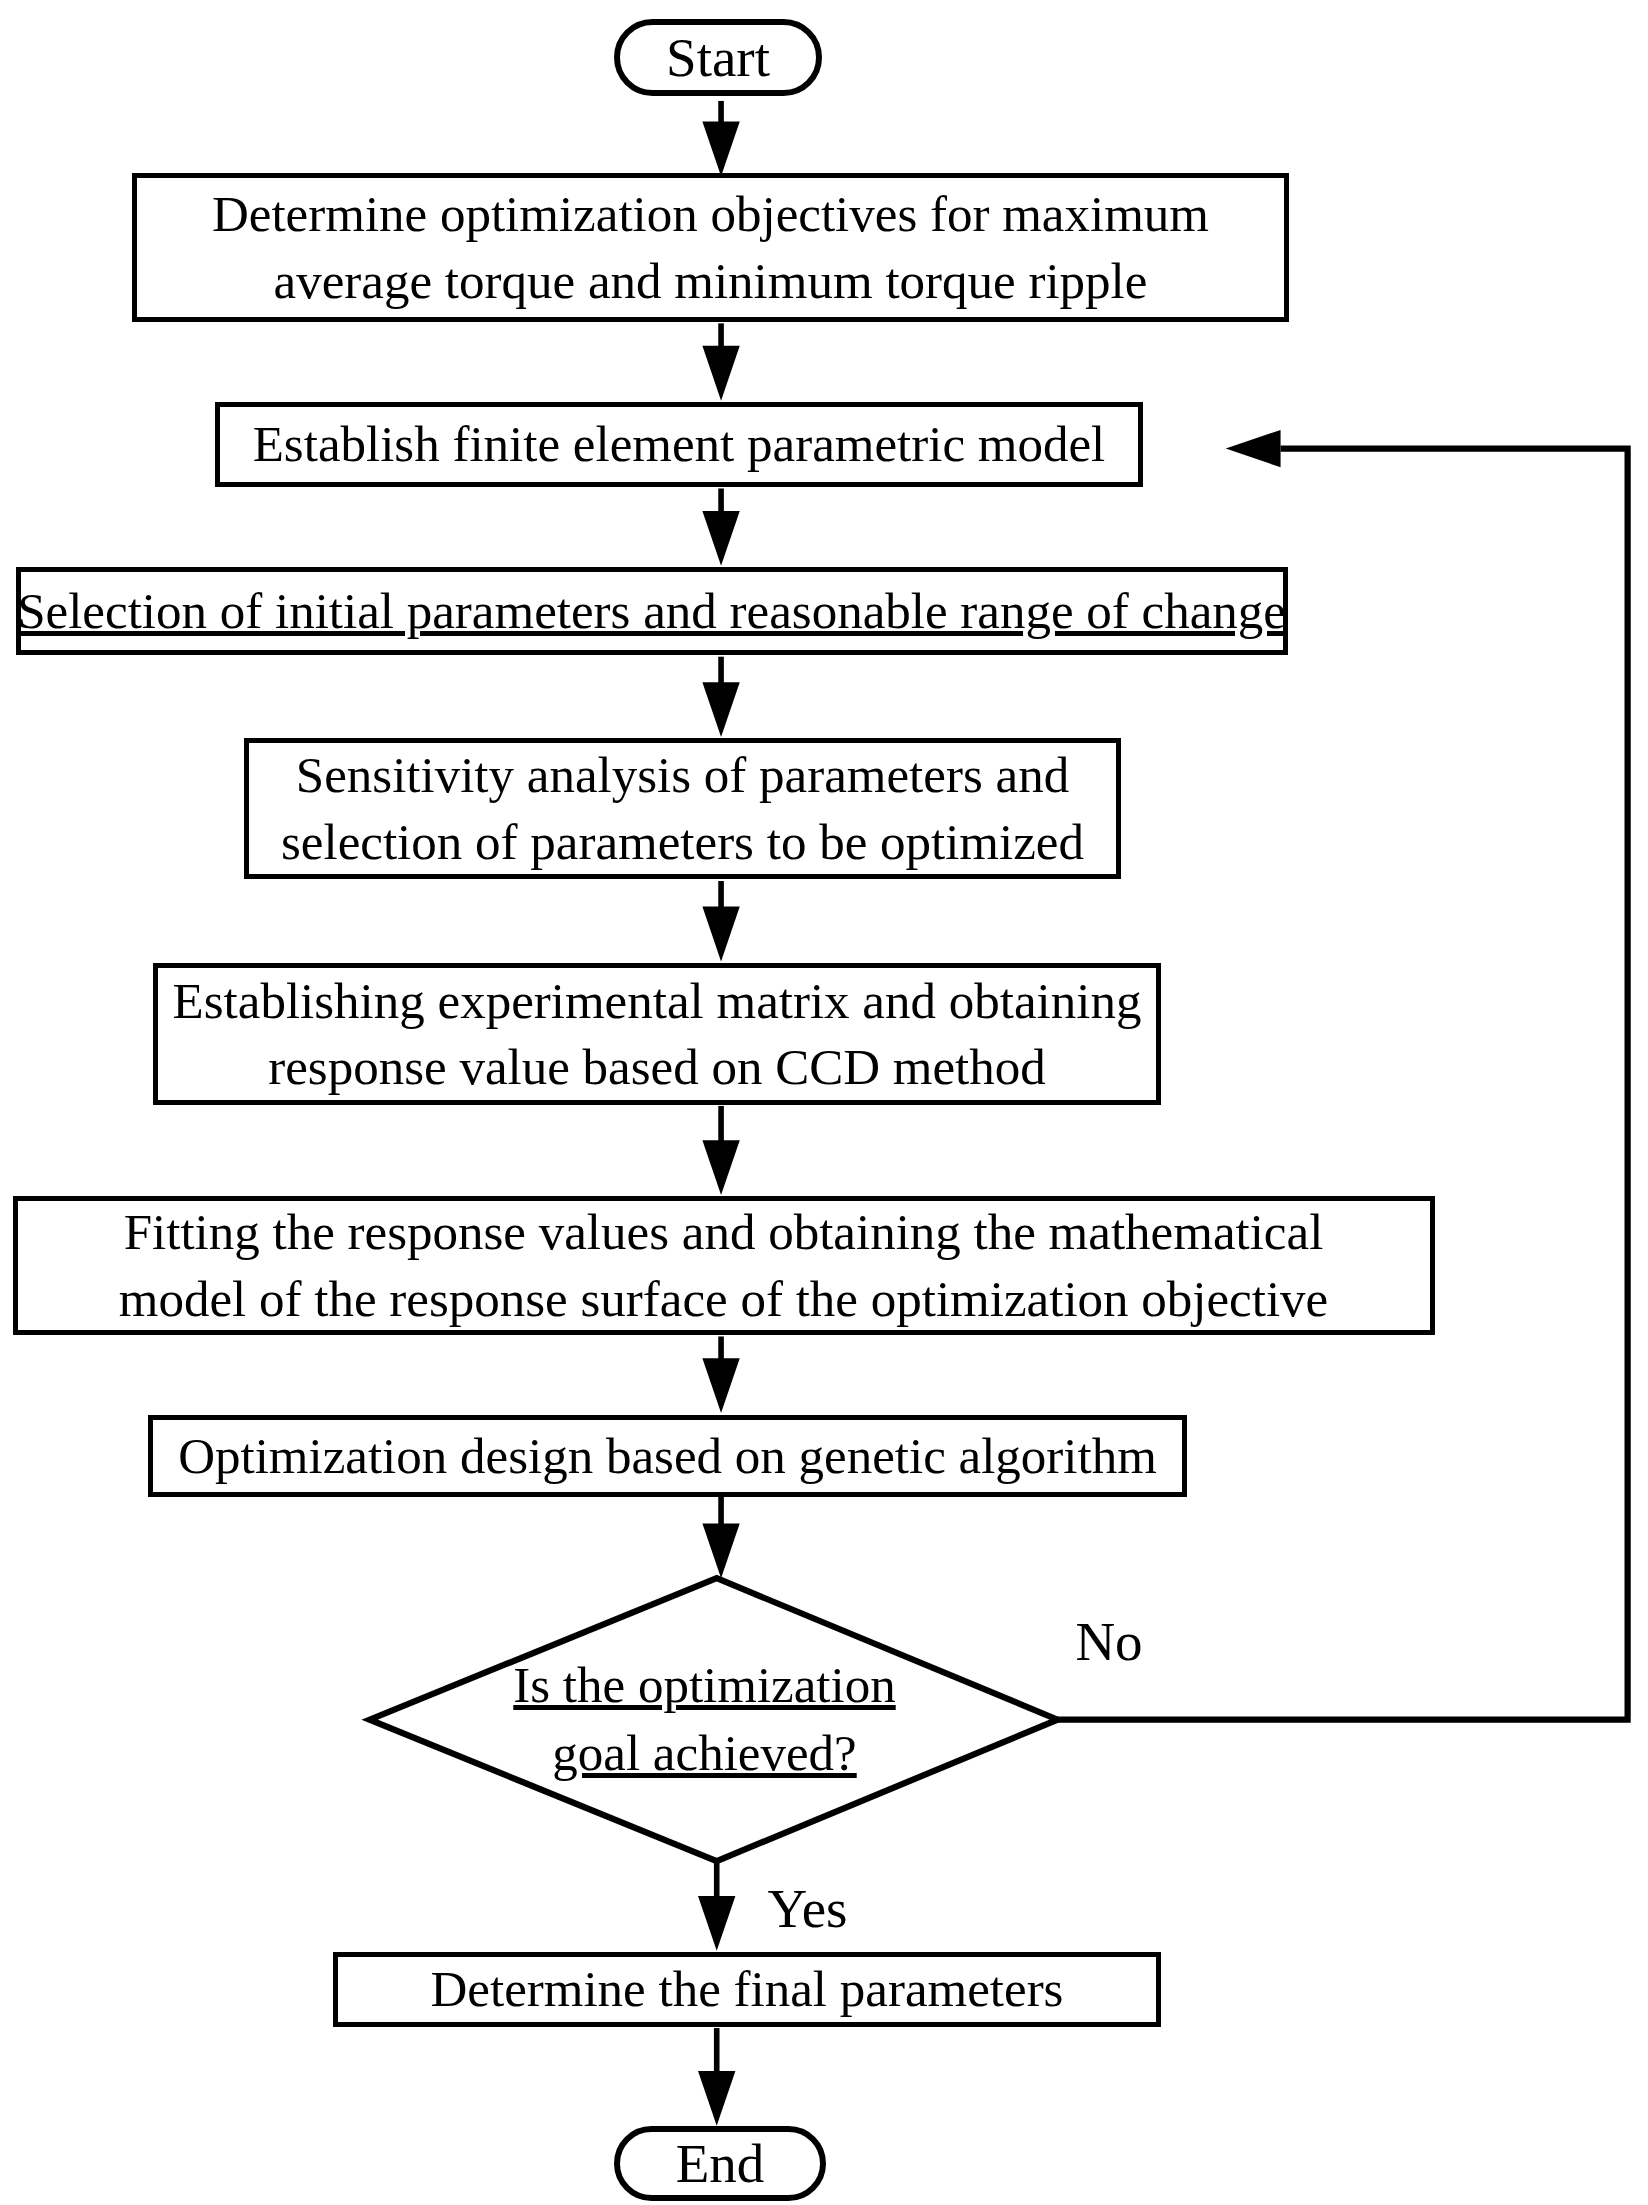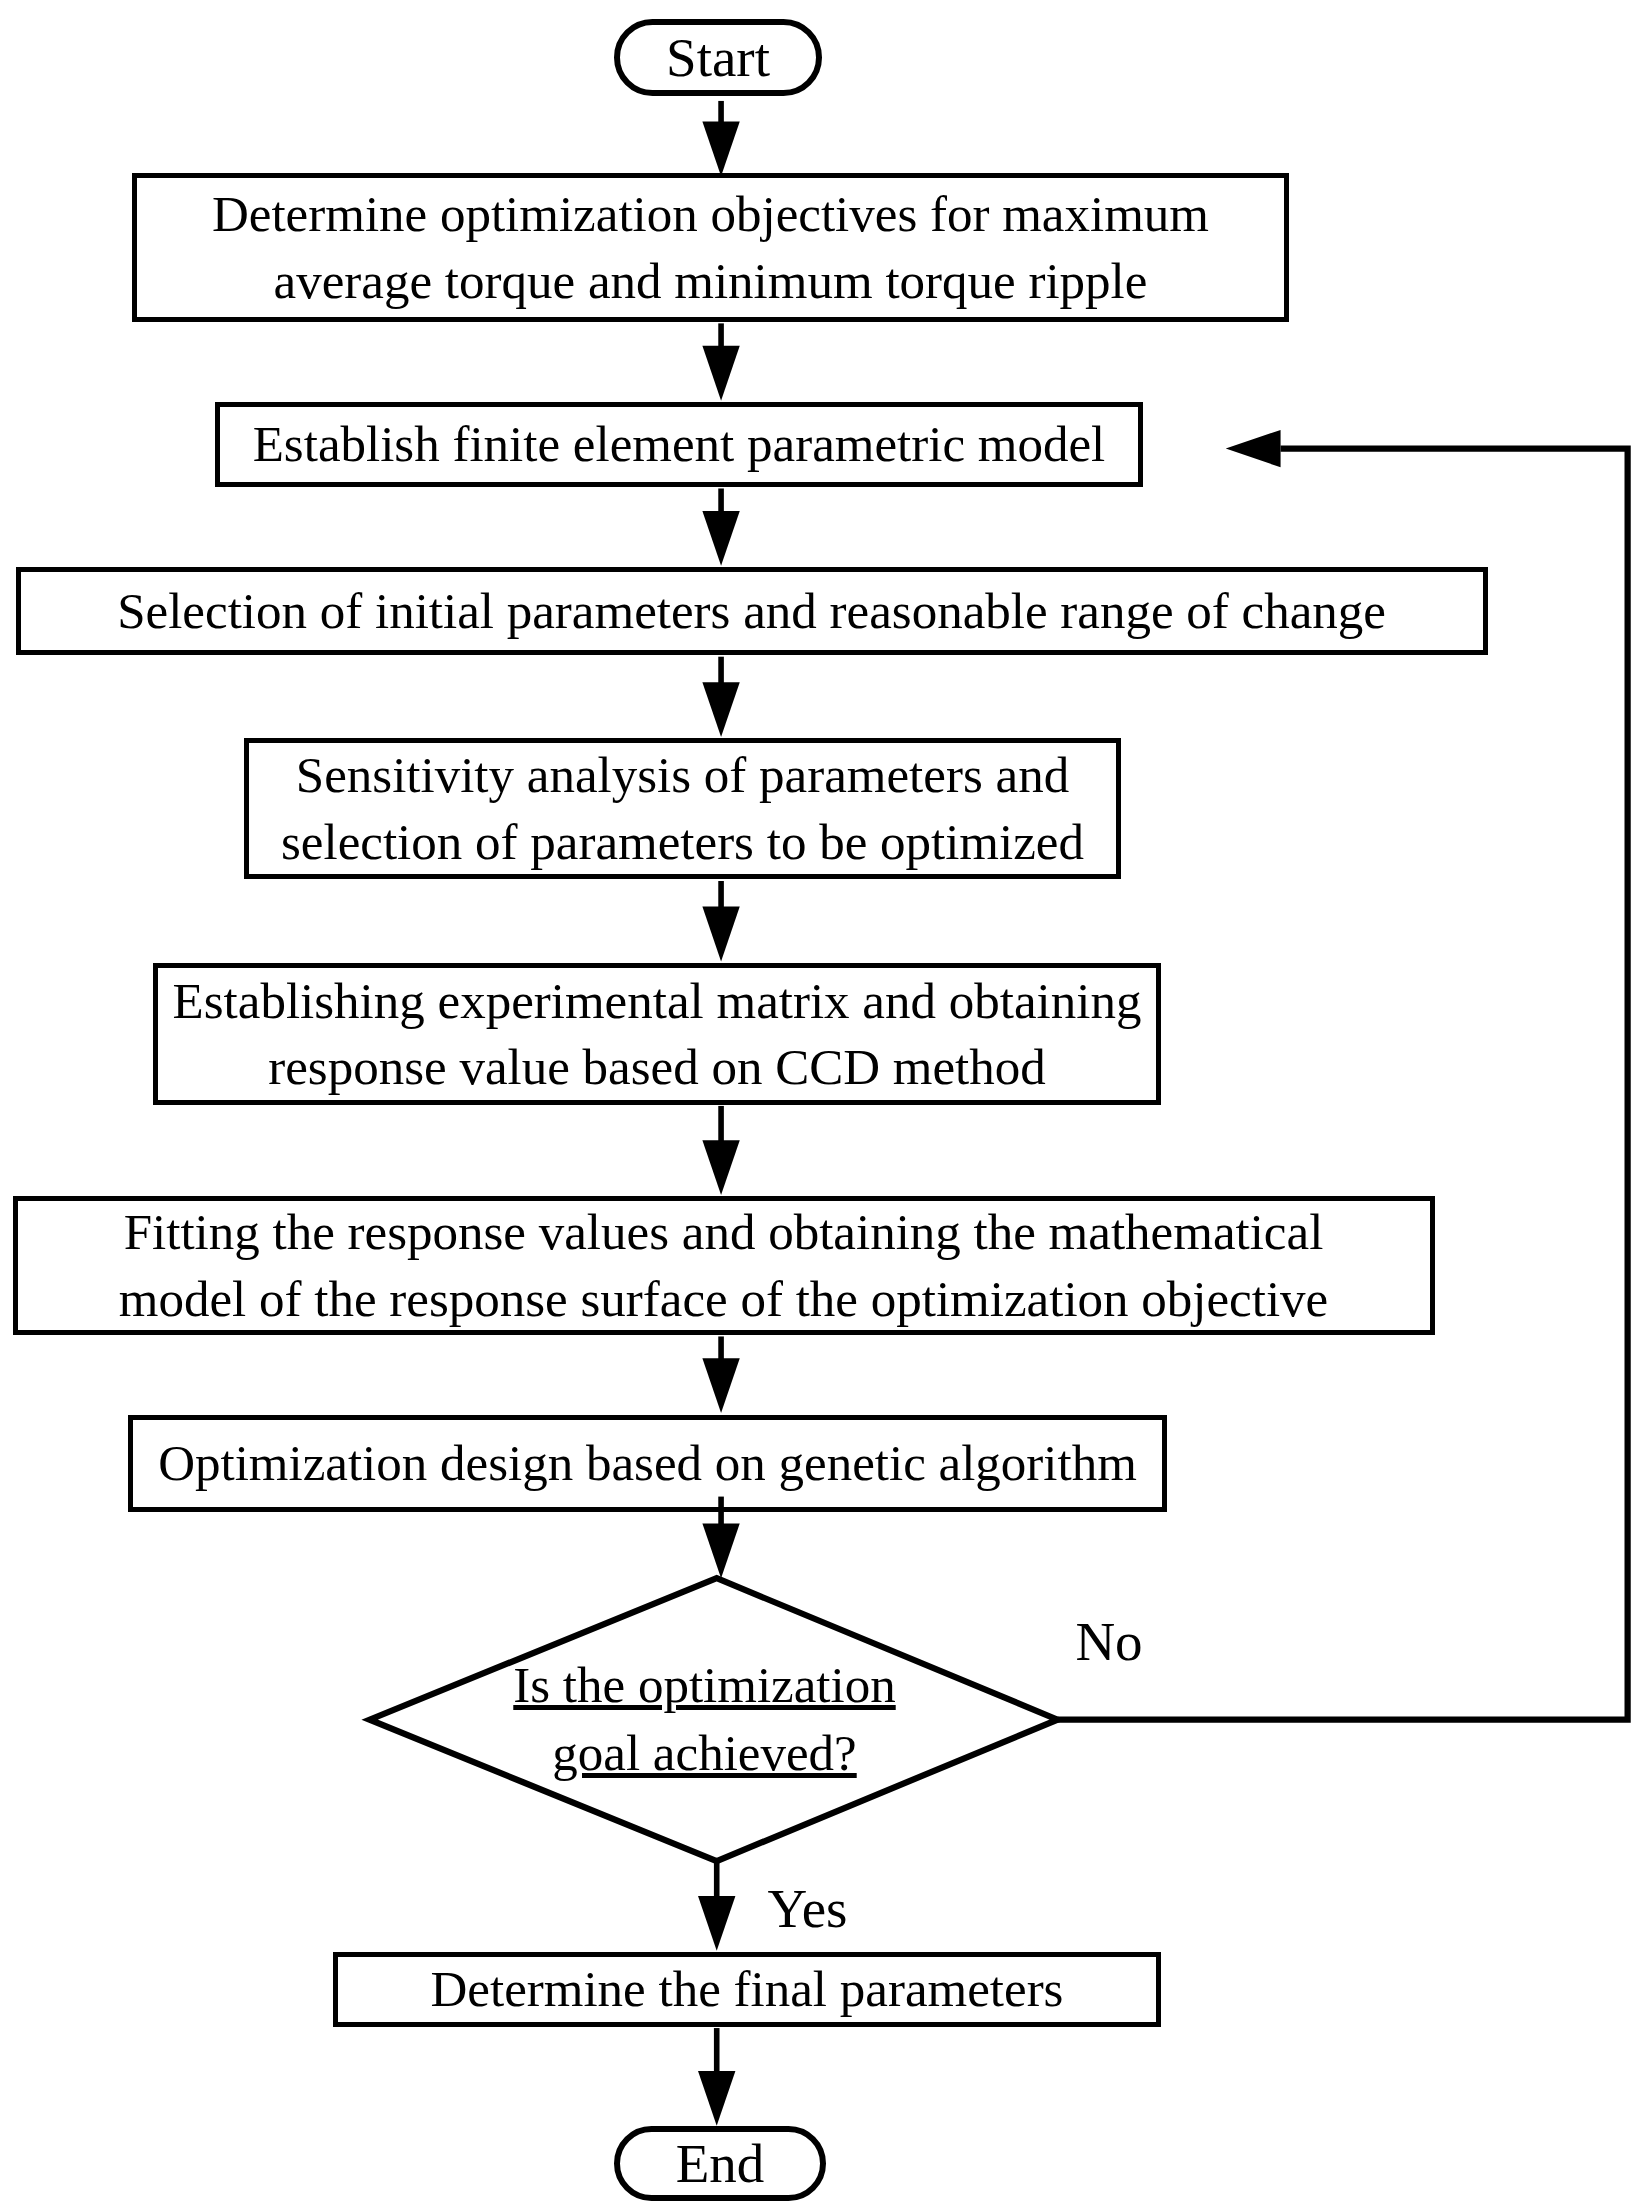--- a/index.html
+++ b/index.html
@@ -71,32 +71,32 @@
 
 <div id="canvas">
 
   <div class="node terminal" style="left:614px; top:19.3px; width:208px; height:77px;">Start</div>
 
   <div class="node" style="left:132px; top:173px; width:1157px; height:149px;">Determine optimization objectives for maximum
 average torque and minimum torque ripple</div>
 
   <div class="node" style="left:215px; top:402px; width:928px; height:85px;">Establish finite element parametric model</div>
 
-  <div class="node" style="left:15.6px; top:567px; width:1472px; height:88px;">Selection of initial parameters and reasonable range of change</div>
+  <div class="node" style="left:15.6px; top:567px; width:1272px; height:88px;text-decoration:underline;">Selection of initial parameters and reasonable range of change</div>
 
   <div class="node" style="left:244px; top:738px; width:877px; height:141px;">Sensitivity analysis of parameters and
 selection of parameters to be optimized</div>
 
   <div class="node" style="left:153px; top:963px; width:1008px; height:142px;">Establishing experimental matrix and obtaining
 response value based on CCD method</div>
 
   <div class="node" style="left:12.5px; top:1196px; width:1422px; height:139px;">Fitting the response values and obtaining the mathematical
 model of the response surface of the optimization objective</div>
 
-  <div class="node" style="left:128px; top:1415px; width:1039px; height:97px;text-align:right;">Optimization design based on genetic algorithm</div>
+  <div class="node" style="left:148px; top:1415px; width:1039px; height:82px;text-align:right;">Optimization design based on genetic algorithm</div>
 
   <div class="node" style="left:333px; top:1952px; width:828px; height:75px;">Determine the final parameters</div>
 
   <div class="node terminal" style="left:614px; top:2126px; width:212px; height:75px;">End</div>
 
   <svg id="connector-layer" viewBox="0 0 2646 3539" xmlns="http://www.w3.org/2000/svg">
 
     <polygon points="1150,2533 1697,2760 1150,2987 593,2760" fill="#ffffff" stroke="#000000" stroke-width="10"></polygon>
 
     <line x1="1157" y1="162" x2="1157" y2="207" stroke="#000000" stroke-width="9"></line>

